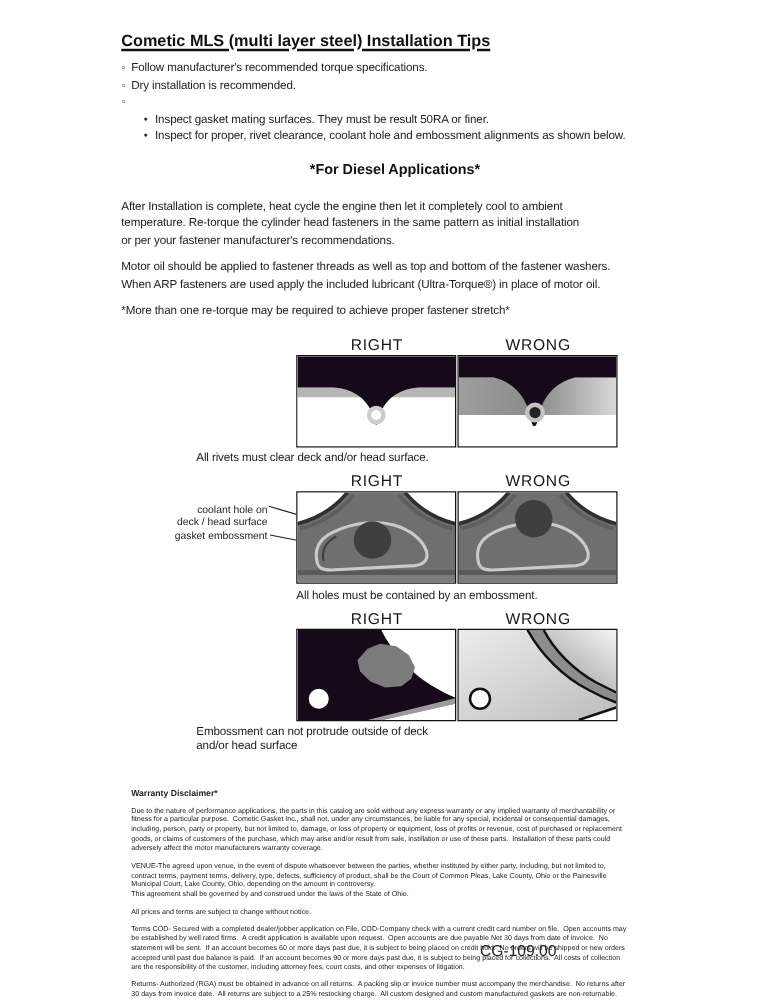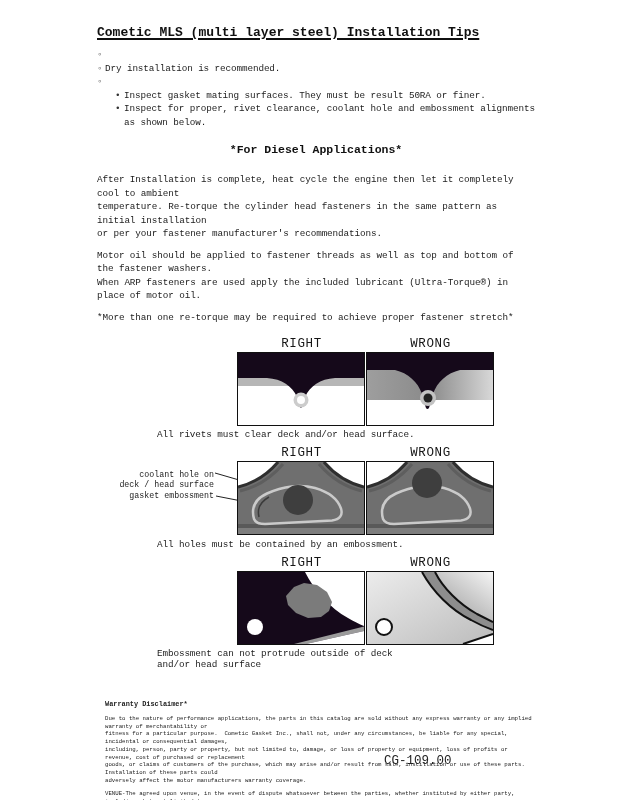--- a/index.html
+++ b/index.html
@@ -1,21 +1,21 @@
 <!DOCTYPE html>
 <html><head>
 <meta charset="utf-8">
 <style>
   html,body{margin:0;padding:0;background:#ffffff;}
   .page{
     position:relative;
     width:618px;height:800px;
     background:#ffffff;
     color:#1c1c1c;
-    font-family:Liberation Mono, monospace;
+    font-family:Liberation Sans, sans-serif;
     overflow:hidden;
   }
   .content{padding:25px 80px 0 97px;width:438px;}
   .doc-title{
     font-size:13px;font-weight:bold;
     text-decoration:underline;
     text-decoration-thickness:1.5px;
     text-underline-offset:2px;
     margin:0 0 8px 0;color:#101010;
   }
@@ -26,21 +26,21 @@
   .tip.sub .marker{width:9px;flex:0 0 9px;}
   .section-head{font-size:11.5px;font-weight:bold;margin:14px 0 17px 0;color:#101010;text-align:center;}
   .para{font-size:9.3px;line-height:13.5px;letter-spacing:-0.1px;margin:8px 0 0 0;white-space:pre-wrap;}
   .diagram-area{margin-top:13px;}
   .pair-row{display:flex;margin-left:140px;}
   .pair-col{display:flex;flex-direction:column;width:129px;}
   .dlabel{font-size:12.5px;letter-spacing:0.6px;text-align:center;margin-bottom:1px;color:#161616;}
   .dbox{border:1.5px solid #101010;width:126px;height:72px;background:#fff;}
   .dbox svg{display:block;}
   .caption{font-size:9.3px;line-height:11px;letter-spacing:-0.1px;margin:3px 0 0 60px;white-space:pre-wrap;}
-  .caption.center{width:273px;text-align:left;}
+  .caption.center{width:273px;text-align:right;}
   .pair2-wrap{position:relative;margin-top:6px;height:90px;}
   .callout{position:absolute;left:0;width:117px;text-align:right;font-size:8.3px;line-height:10px;color:#1c1c1c;white-space:pre-wrap;}
   .callout.co1{top:24px;}
   .callout.co2{top:45px;}
   .leader-overlay{position:absolute;left:0;top:0;pointer-events:none;}
   .pair2-wrap .pair-row{position:relative;}
   .warranty{margin:30px 0 0 8px;width:433px;color:#222;}
   .warranty h3{font-size:6.9px;font-weight:bold;margin:0 0 7px 0;}
   .warranty p{font-size:5.7px;line-height:7.7px;margin:0 0 6px 0;white-space:pre-wrap;}
   .page-number{position:absolute;left:384px;top:754px;font-size:12.5px;color:#222;}
@@ -49,20 +49,21 @@
 <body>
 
 <div class="page">
   <div class="content">
 
     <h1 class="doc-title">Cometic MLS (multi layer steel) Installation Tips</h1>
 
     <div class="tips">
       <div class="tip">
         <span class="marker">◦</span>
+        <span>Follow manufacturer's recommended torque specifications.</span>
       </div>
       <div class="tip">
         <span class="marker">◦</span>
         <span>Dry installation is recommended.</span>
       </div>
       <div class="tip">
         <span class="marker">◦</span>
       </div>
       <div class="tip sub">
         <span class="marker">•</span>

